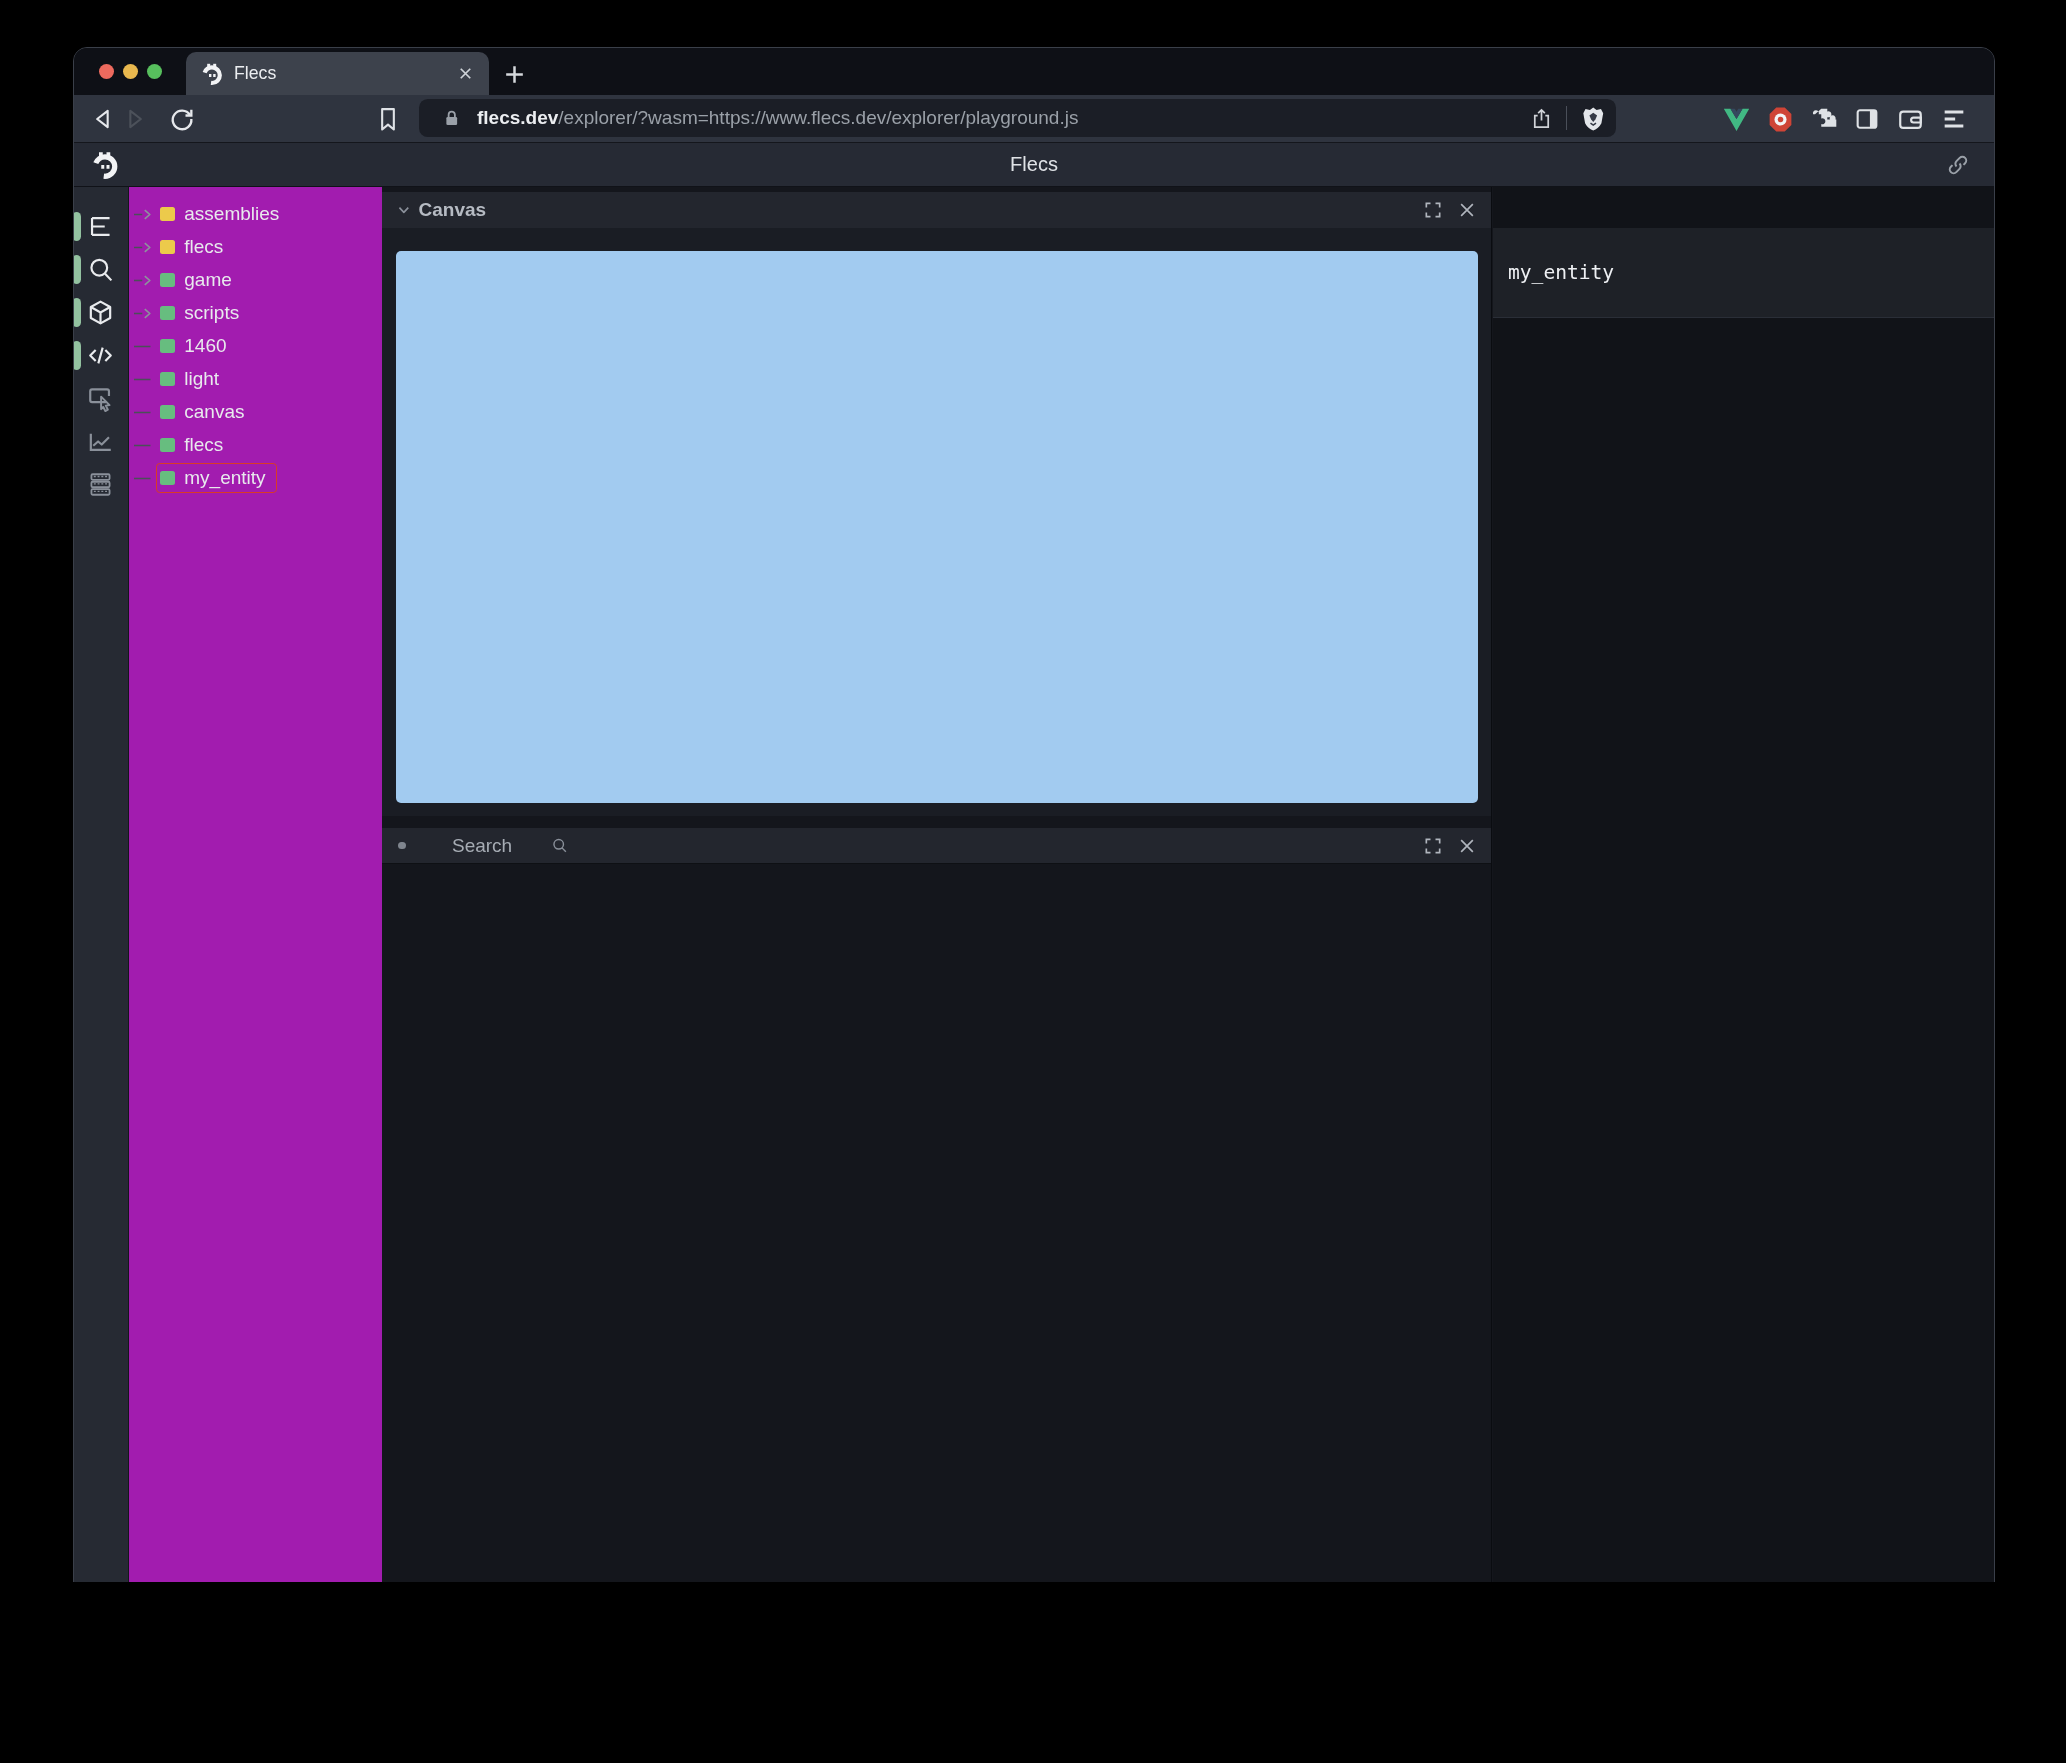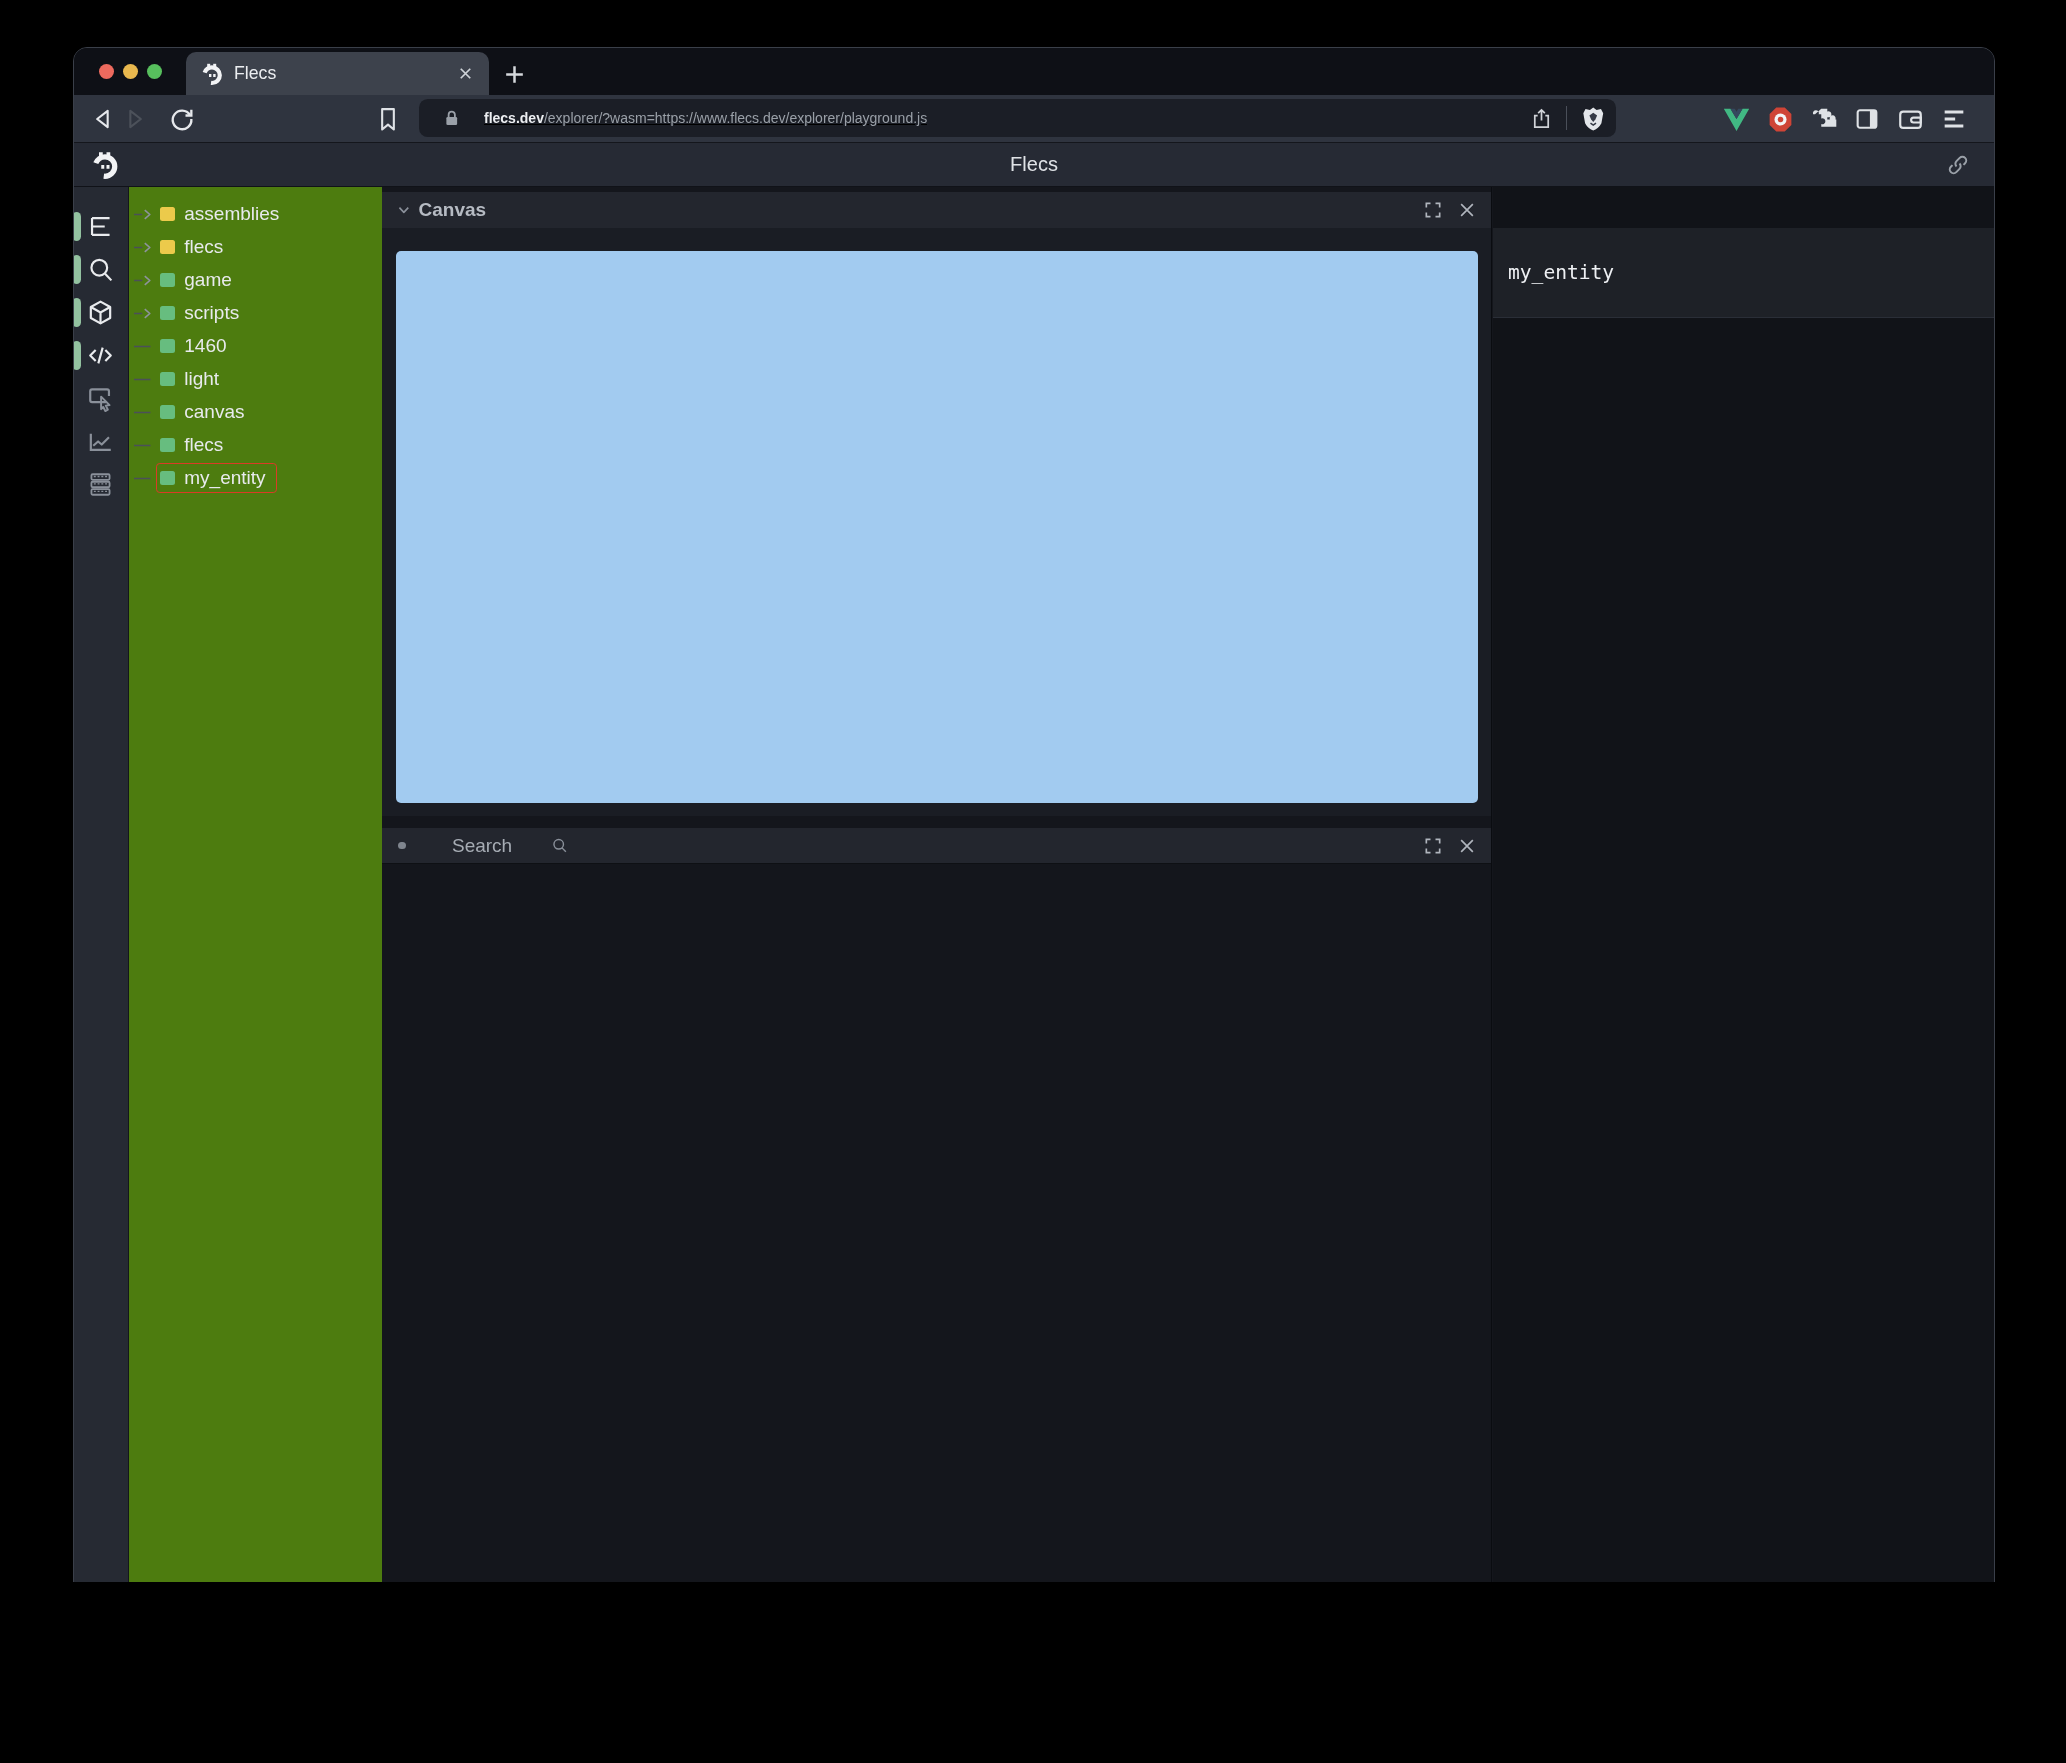--- a/index.html
+++ b/index.html
@@ -20,42 +20,42 @@
   .tab .tab-title { margin-left:10px; color:#eceef1; font-size:17.7px; }
   .tab .tab-close { position:absolute; right:14px; width:19px; height:19px; }
   .newtab { position:absolute; left:428px; top:14px; width:25px; height:25px; }
 
   
   .navbar { position:absolute; left:0; top:47px; width:100%; height:47px; background:#2f343f; }
   .nbtn { position:absolute; top:10px; width:28px; height:28px; }
   .urlpill { position:absolute; left:345px; top:4.4px; width:1197px; height:38px; background:#1b1e26;
              border-radius:8.8px; display:flex; align-items:center; }
   .urlpill .lock { margin-left:21.5px; width:21.5px; height:21.5px; flex:0 0 auto; }
-  .urltext { margin-left:22px; font-size:14px; white-space:nowrap; overflow:hidden;text-decoration:underline; }
+  .urltext { margin-left:15px; font-size:19px; white-space:nowrap; overflow:hidden; }
   .urltext .host { color:#eceef1; font-weight:600; }
   .urltext .path { color:#9aa0a8; }
   .pill-right { position:absolute; right:10px; display:flex; align-items:center; gap:12.6px; }
   .vdiv { width:1.3px; height:24px; background:#4a4f59; }
   .exts { position:absolute; top:9.5px; display:flex; align-items:center; gap:15px; }
 
   
   .appheader { position:absolute; left:0; top:95px; width:100%; height:44px; background:#262a34;
                border-bottom:1.3px solid #101218; }
   .applogo { position:absolute; left:16px; top:7px; width:30px; height:30px; }
   .apptitle { position:absolute; left:0; top:0; width:100%; height:100%; display:flex;
               align-items:center; justify-content:center; color:#dfe2e6; font-size:20px; }
   .linkicon { position:absolute; right:24px; top:10px; width:24px; height:24px; }
 
   
   .content { position:absolute; left:0; top:139px; width:100%; height:1482px; }
   .toolrail { position:absolute; left:0; top:0; width:54px; height:100%; background:#262a33; }
   .tool { position:absolute; left:12px; width:29px; height:29px; }
   .railpill { position:absolute; left:-2.5px; width:9.5px; height:29px; border-radius:5px;
               background:#9ccfa9; opacity:.92; }
-  .treepanel { position:absolute; left:54px; top:0; width:254px; height:100%; background:#4d7c0f;
+  .treepanel { position:absolute; left:54px; top:0; width:254px; height:100%; background:#a21caf;
                border-left:0.6px solid #14161c; padding-top:10.7px;text-align:right; }
   .tree-row { position:relative; height:33px; display:flex; align-items:center; padding-left:5px; }
   .tree-row .conn { width:19px; height:33px; flex:0 0 auto; }
   .tree-row .rowbox { display:flex; align-items:center; margin-left:2.5px; padding:3.2px 10px 3.2px 3.8px;
                       border-radius:3.8px; border:1.9px solid transparent; }
   .tree-row.selected .rowbox { border-color:var(--sel-red,#da3b26); }
   .tree-row .sq { width:14.5px; height:14.5px; border-radius:2.5px; flex:0 0 auto; }
   .tree-row .lbl { margin-left:9.5px; color:#e8eaed; font-size:19px; }
   .conn .arrowpart { display:none; }
   .tree-row.expandable .arrowpart { display:block; }

